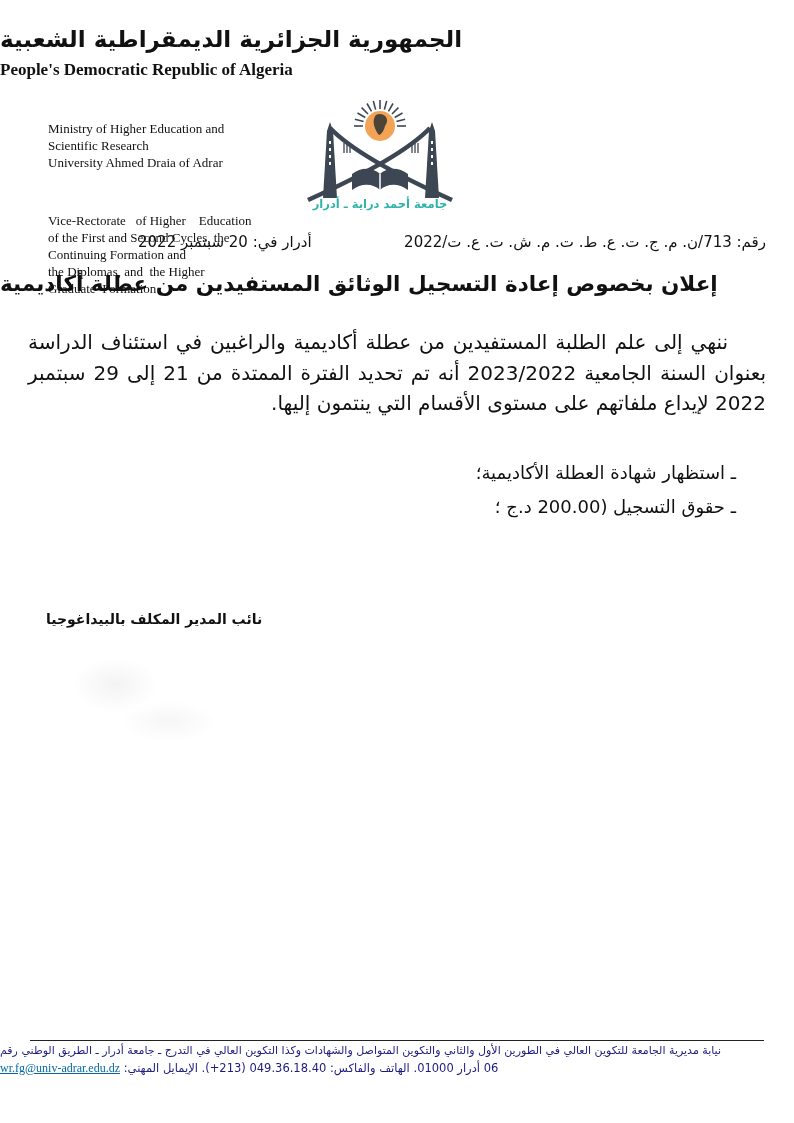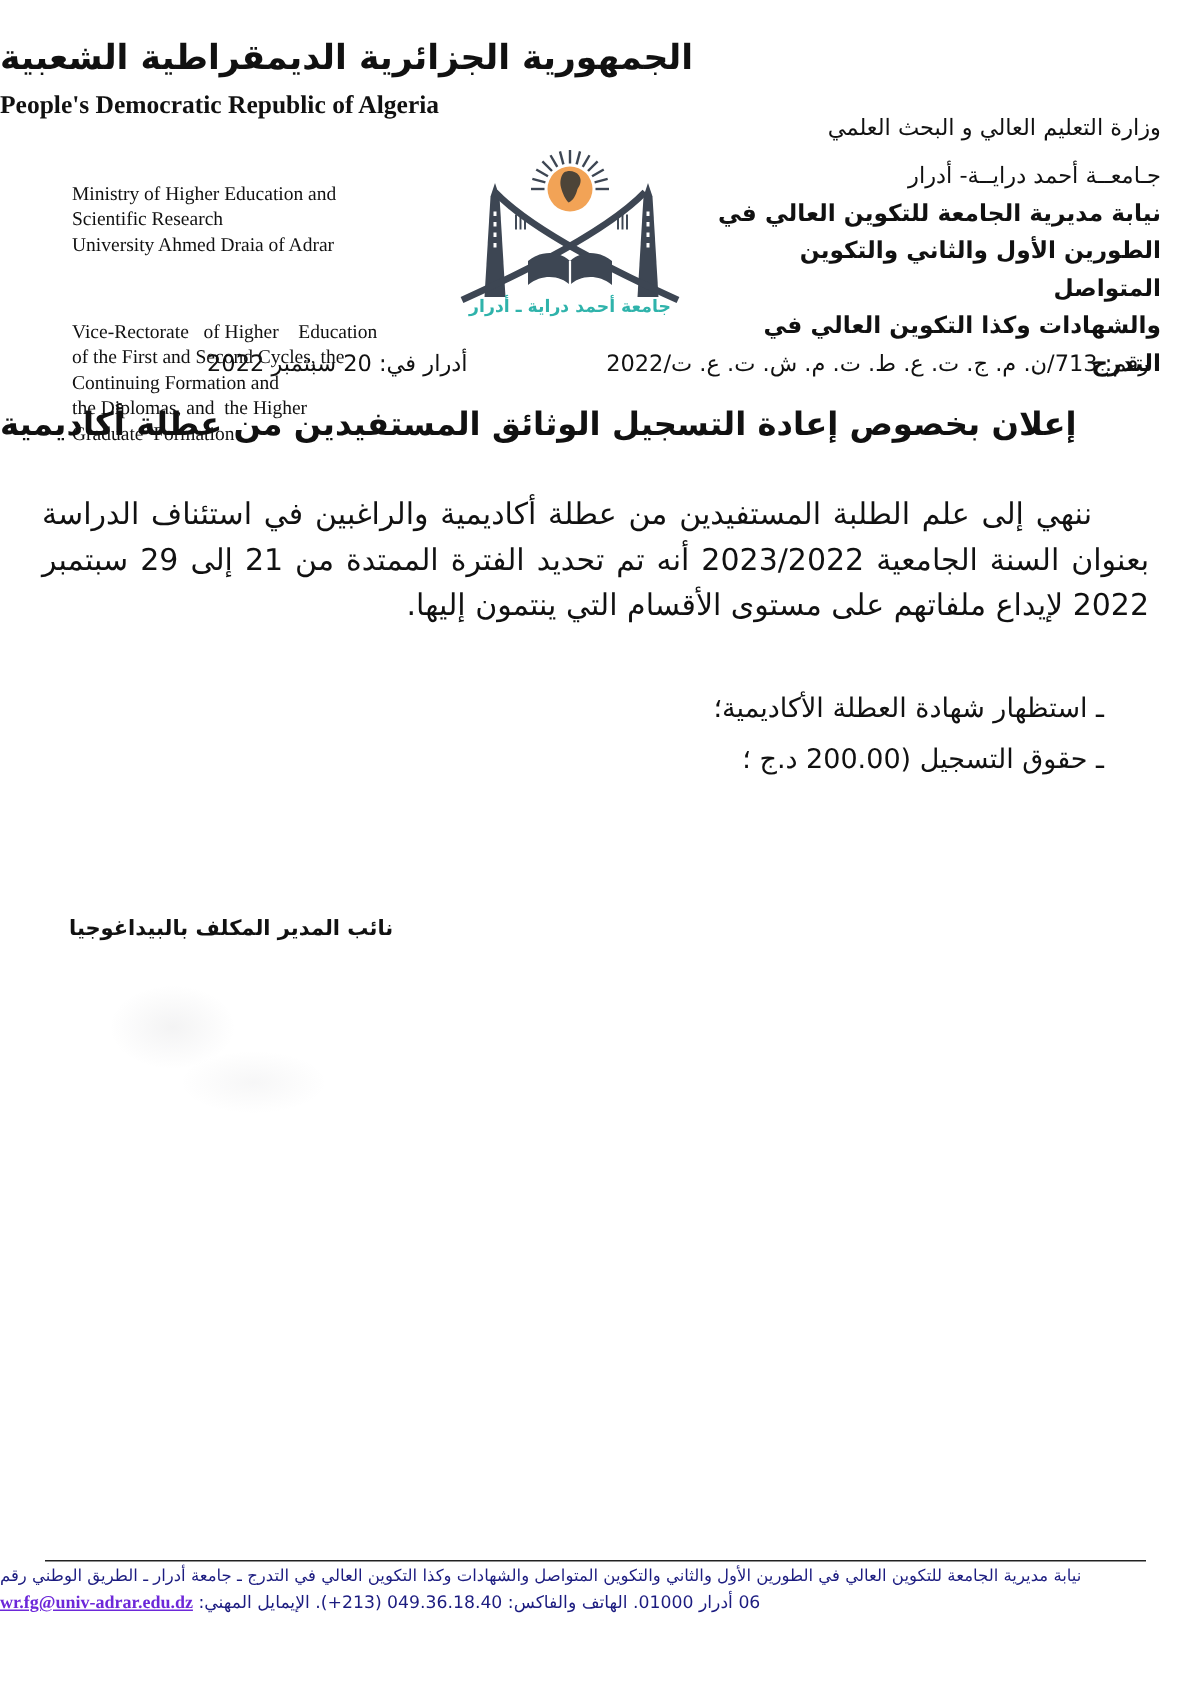--- a/index.html
+++ b/index.html
@@ -40,22 +40,22 @@
 
   .stamp-ghost{left:52px;top:648px;width:180px;height:105px;
     background:
       radial-gradient(ellipse 60px 40px at 35% 35%, rgba(90,90,100,0.07), transparent 70%),
       radial-gradient(ellipse 70px 30px at 65% 70%, rgba(90,90,100,0.05), transparent 70%);}
 
   .footer-rule{top:1040px;left:30px;right:30px;height:0;border-top:1.2px solid #222;}
   .footer1{top:1044px;font-size:11px;}
   .footer2{top:1061px;font-size:11.5px;}
   .footer1,.footer2{color:#1c1c80;}
-  .email-link{color:#6d28d9;text-decoration:underline;direction:ltr;unicode-bidi:embed;
-              font-family:"Liberation Serif",serif;font-size:12px;font-weight:bold;}
+  .email-link{color:#0369a1;text-decoration:underline;direction:ltr;unicode-bidi:embed;
+              font-family:"Liberation Serif",serif;font-size:12px;}
 </style>
 </head>
 <body>
 
 <div class="page">
 
   <div class="abs center country-ar ar">الجمهورية الجزائرية الديمقراطية الشعبية</div>
   <div class="abs center country-en">People's Democratic Republic of Algeria</div>
 
   <div class="abs en-block">
@@ -111,27 +111,20 @@
       <g stroke="#3d4653" stroke-width="4.5" fill="none">
         <path d="M30,42 C55,68 112,96 152,114"></path>
         <path d="M130,42 C105,68 48,96 8,114"></path>
       </g>
       <path fill="#3d4653" d="M52,88 C62,80 74,82 80,88 C86,82 98,80 108,88 L108,104 C98,96 86,98 80,104 C74,98 62,96 52,104 Z"></path>
       <line x1="80" y1="88" x2="80" y2="104" stroke="#ffffff" stroke-width="1.5"></line>
       <text x="80" y="122" text-anchor="middle" font-size="11.5" font-weight="bold" fill="#2fb3ab" direction="rtl">جامعة أحمد دراية ـ أدرار</text>
     </svg>
   </div>
 
-  <div class="abs ar-block ar">
-    <div class="l1">وزارة التعليم العالي و البحث العلمي</div>
-    <div class="l2">جـامعــة أحمد درايــة- أدرار</div>
-    <div class="bold-lines">نيابة مديرية الجامعة للتكوين العالي في
-الطورين الأول والثاني والتكوين المتواصل
-والشهادات وكذا التكوين العالي في التدرج</div>
-  </div>
 
   <div class="abs ref-line">
     <span class="ref-no ar">رقم: 713/ن. م. ج. ت. ع. ط. ت. م. ش. ت. ع. ت/2022</span>
     <span class="place-date ar">أدرار في: 20 سبتمبر 2022</span>
   </div>
 
   <div class="abs center doc-title ar">إعلان بخصوص إعادة التسجيل الوثائق المستفيدين من عطلة أكاديمية</div>
 
   <div class="abs body-par ar">ننهي إلى علم الطلبة المستفيدين من عطلة أكاديمية والراغبين في استئناف الدراسة بعنوان السنة الجامعية 2023/2022 أنه تم تحديد الفترة الممتدة من 21 إلى 29 سبتمبر 2022 لإيداع ملفاتهم على مستوى الأقسام التي ينتمون إليها.</div>
 

